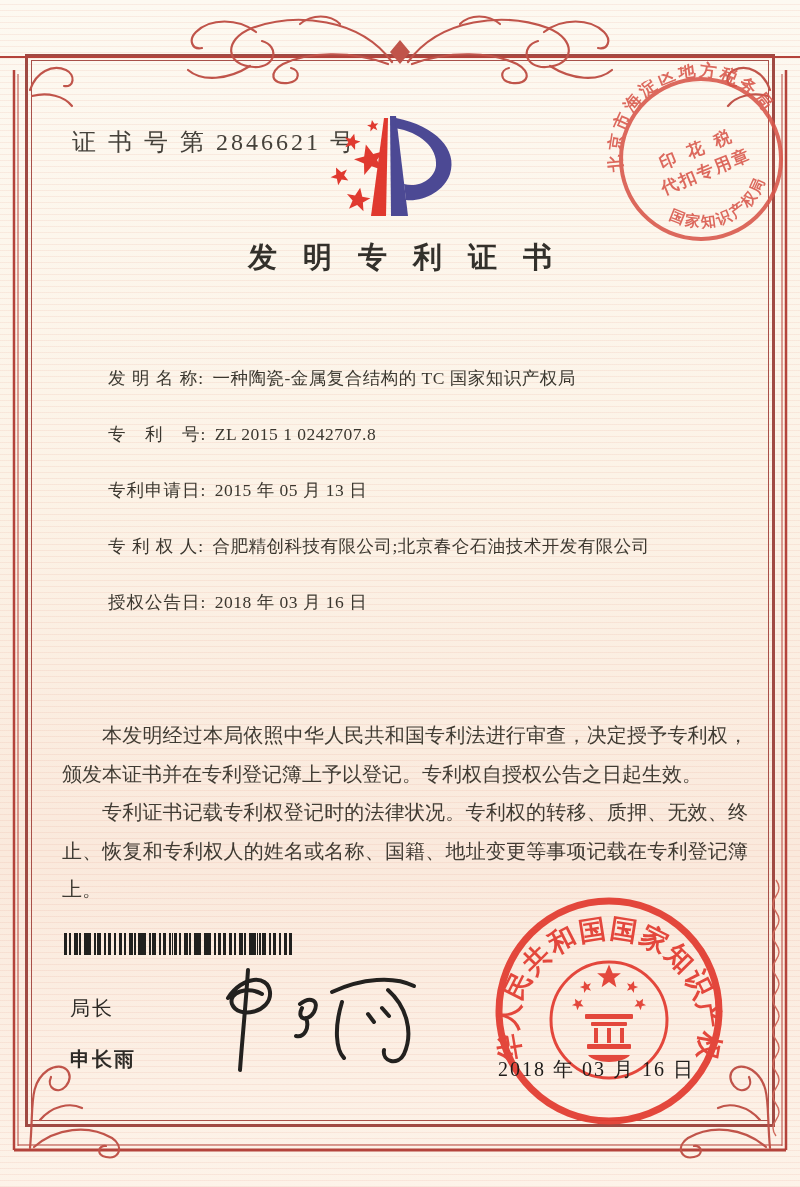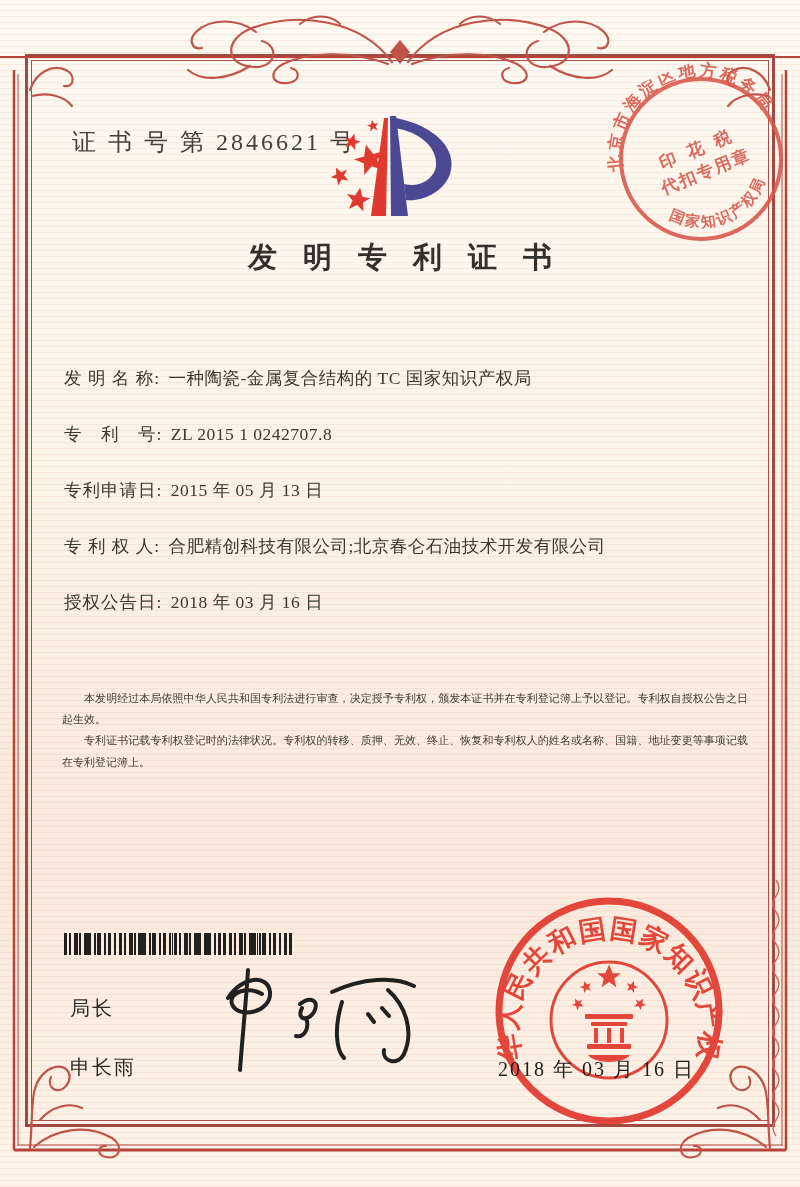--- a/index.html
+++ b/index.html
@@ -21,37 +21,37 @@
 
   .logo{position:absolute;top:88px;left:318px;}
 
   .tax-seal{position:absolute;top:66px;left:608px;transform:rotate(-22deg);opacity:.88;}
 
   .title{position:absolute;top:238px;left:0;width:100%;text-align:center;
     font-size:29px;font-weight:600;color:#33302b;letter-spacing:26px;text-indent:26px;}
 
   .fields{position:absolute;top:366px;left:64px;right:52px;}
   .field{margin-bottom:32px;font-size:17.5px;white-space:nowrap;color:#3b372f;}
-  .field .lbl{letter-spacing:1px;margin-right:4px;}
+  .field .lbl{letter-spacing:1px;margin-right:4px;margin-left:44px;}
   .field .val{letter-spacing:.5px;}
 
-  .paras{position:absolute;top:688px;left:62px;right:52px;font-size:11px;
+  .paras{position:absolute;top:716px;left:62px;right:52px;font-size:20px;
     line-height:1.93;text-align:justify;color:#403b33;}
   .paras p{margin:0;text-indent:2em;}
 
   .barcode{position:absolute;top:933px;left:64px;width:230px;height:22px;
     background:
       repeating-linear-gradient(90deg,#20201e 0 2px,rgba(0,0,0,0) 2px 5px),
       repeating-linear-gradient(90deg,#20201e 0 3px,rgba(0,0,0,0) 3px 11px),
       repeating-linear-gradient(90deg,rgba(0,0,0,0) 0 6px,#20201e 6px 7px,rgba(0,0,0,0) 7px 17px);
   }
 
   .director{position:absolute;top:995px;left:70px;font-size:20px;color:#2e2b27;
     font-family:"Liberation Sans","DejaVu Sans",sans-serif;letter-spacing:2px;}
-  .director .name{margin-top:32px;}
+  .director .name{margin-top:24px;font-weight:bold;}
 
   .signature{position:absolute;top:962px;left:182px;}
 
   .office-seal{position:absolute;top:892px;left:490px;opacity:.93;}
 
   .issue-date{position:absolute;top:1056px;left:498px;font-size:20px;
     letter-spacing:2px;color:#1e1c1a;z-index:4;}
 </style>
 </head>
 <body>

